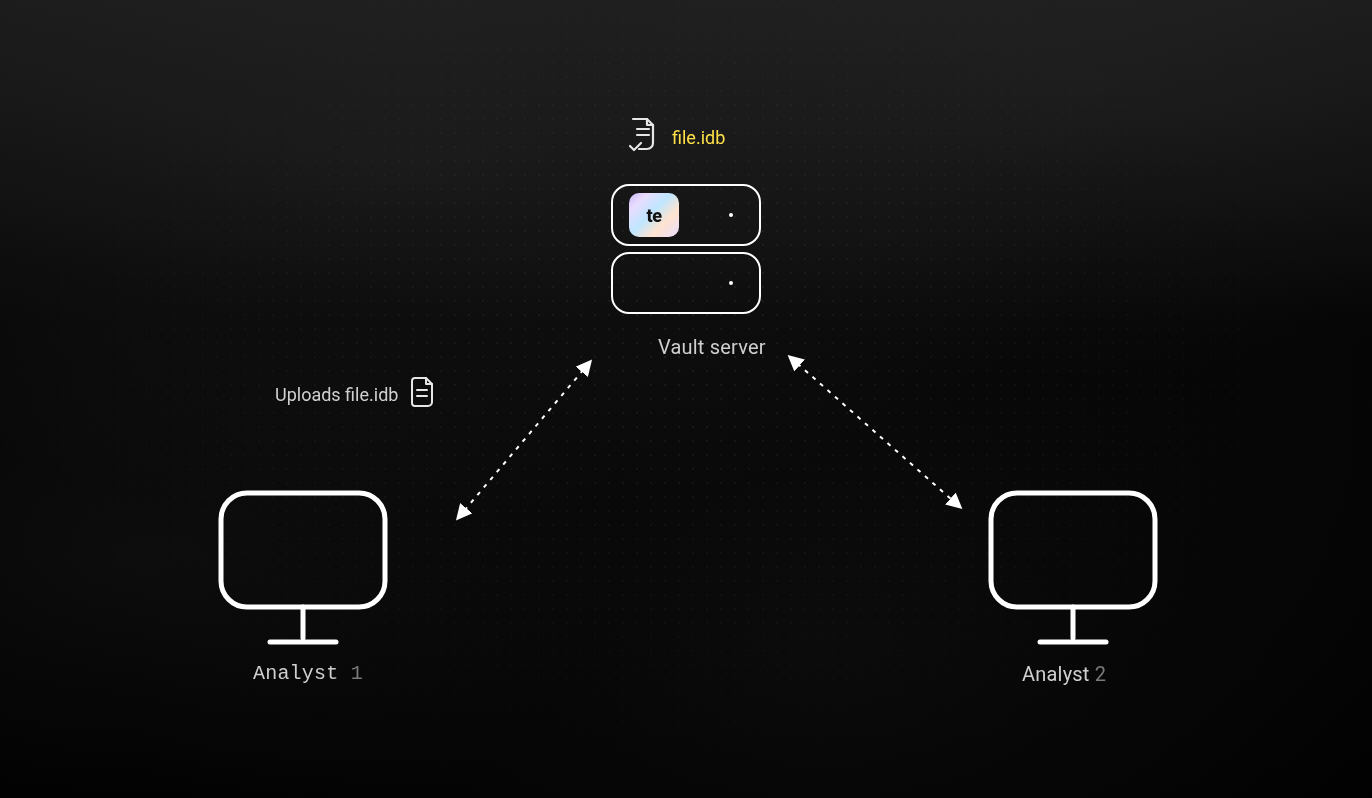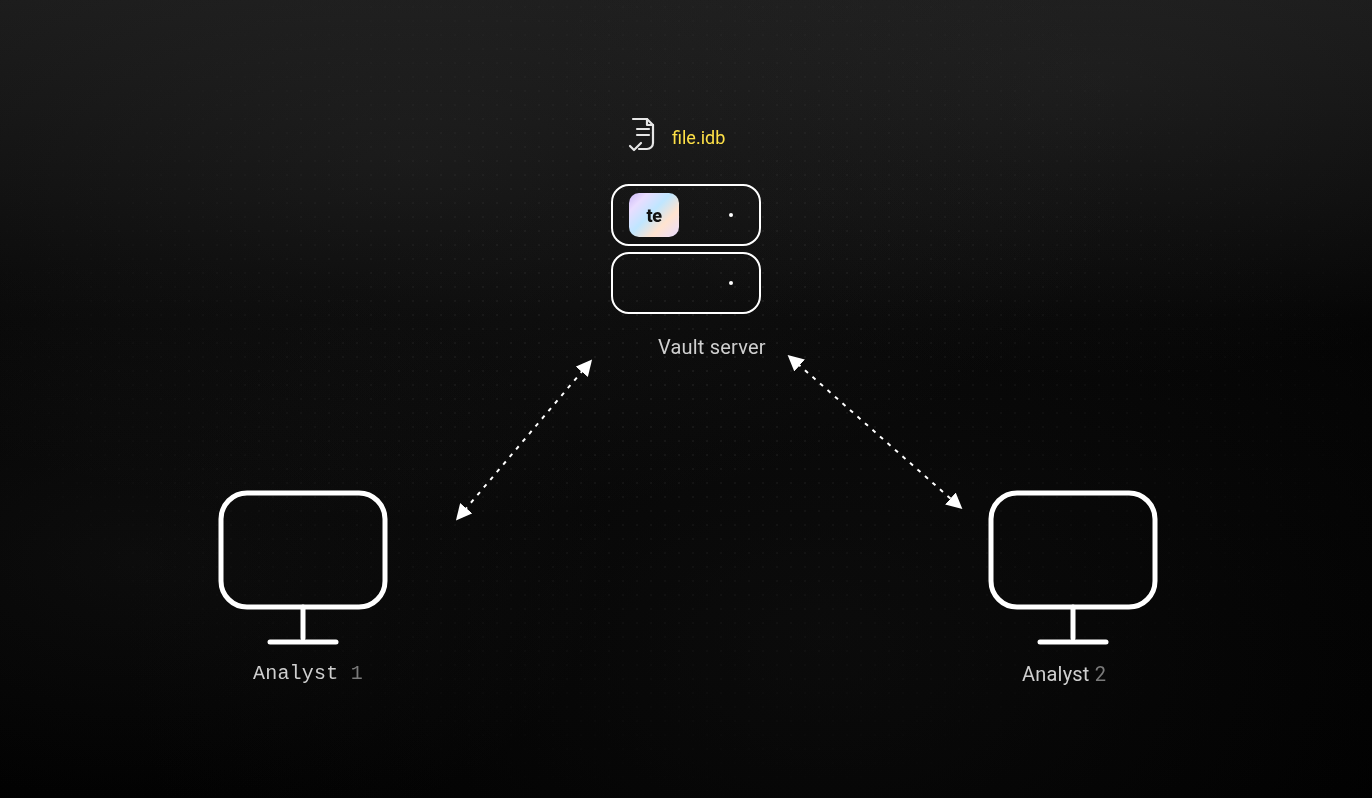--- a/index.html
+++ b/index.html
@@ -102,20 +102,31 @@
         <span>te</span>
       </div>
       <span class="dot"></span>
     </div>
     <div class="tier">
       <span class="dot"></span>
     </div>
   </div>
   <div class="label server-label">Vault server</div>
 
+  <div class="upload-badge">
+    <span class="txt">Uploads file.idb</span>
+    <span>
+      <svg width="26" height="32" viewBox="0 0 26 32" fill="none" stroke="#e6e6e6" stroke-width="2" stroke-linecap="round" stroke-linejoin="round">
+        <path d="M5 2h11l6 6v18a4 4 0 0 1-4 4H5a3 3 0 0 1-3-3V5a3 3 0 0 1 3-3z"></path>
+        <path d="M16 2v6h6"></path>
+        <path d="M7 14h10"></path>
+        <path d="M7 20h10"></path>
+      </svg>
+    </span>
+  </div>
 
   <svg class="arrow" width="1372" height="798" style="left:0;top:0">
     <defs>
       <marker id="ahL1" viewBox="0 0 10 10" refX="8" refY="5" markerWidth="8" markerHeight="8" orient="auto-start-reverse">
         <path d="M0 0 L10 5 L0 10 z" fill="#fff"></path>
       </marker>
     </defs>
     <line x1="458" y1="518" x2="590" y2="362" stroke="#fff" stroke-width="2" stroke-dasharray="4 6" marker-start="url(#ahL1)" marker-end="url(#ahL1)"></line>
   </svg>
 

